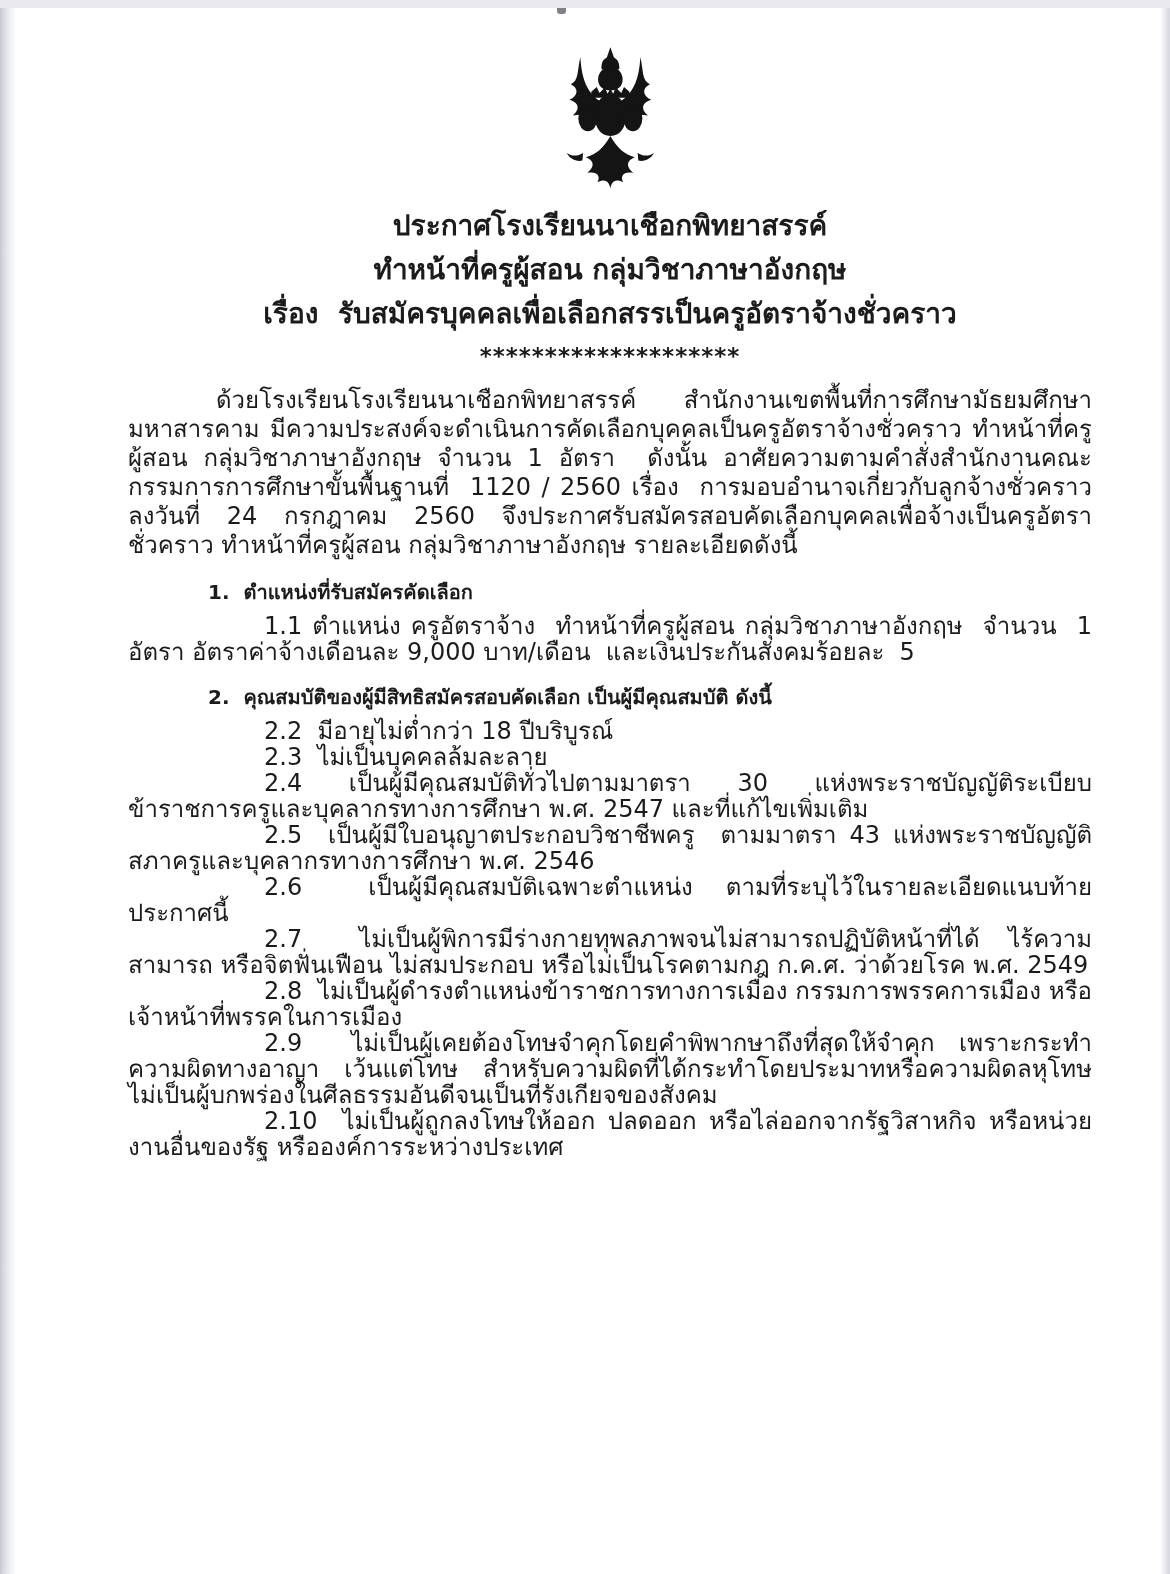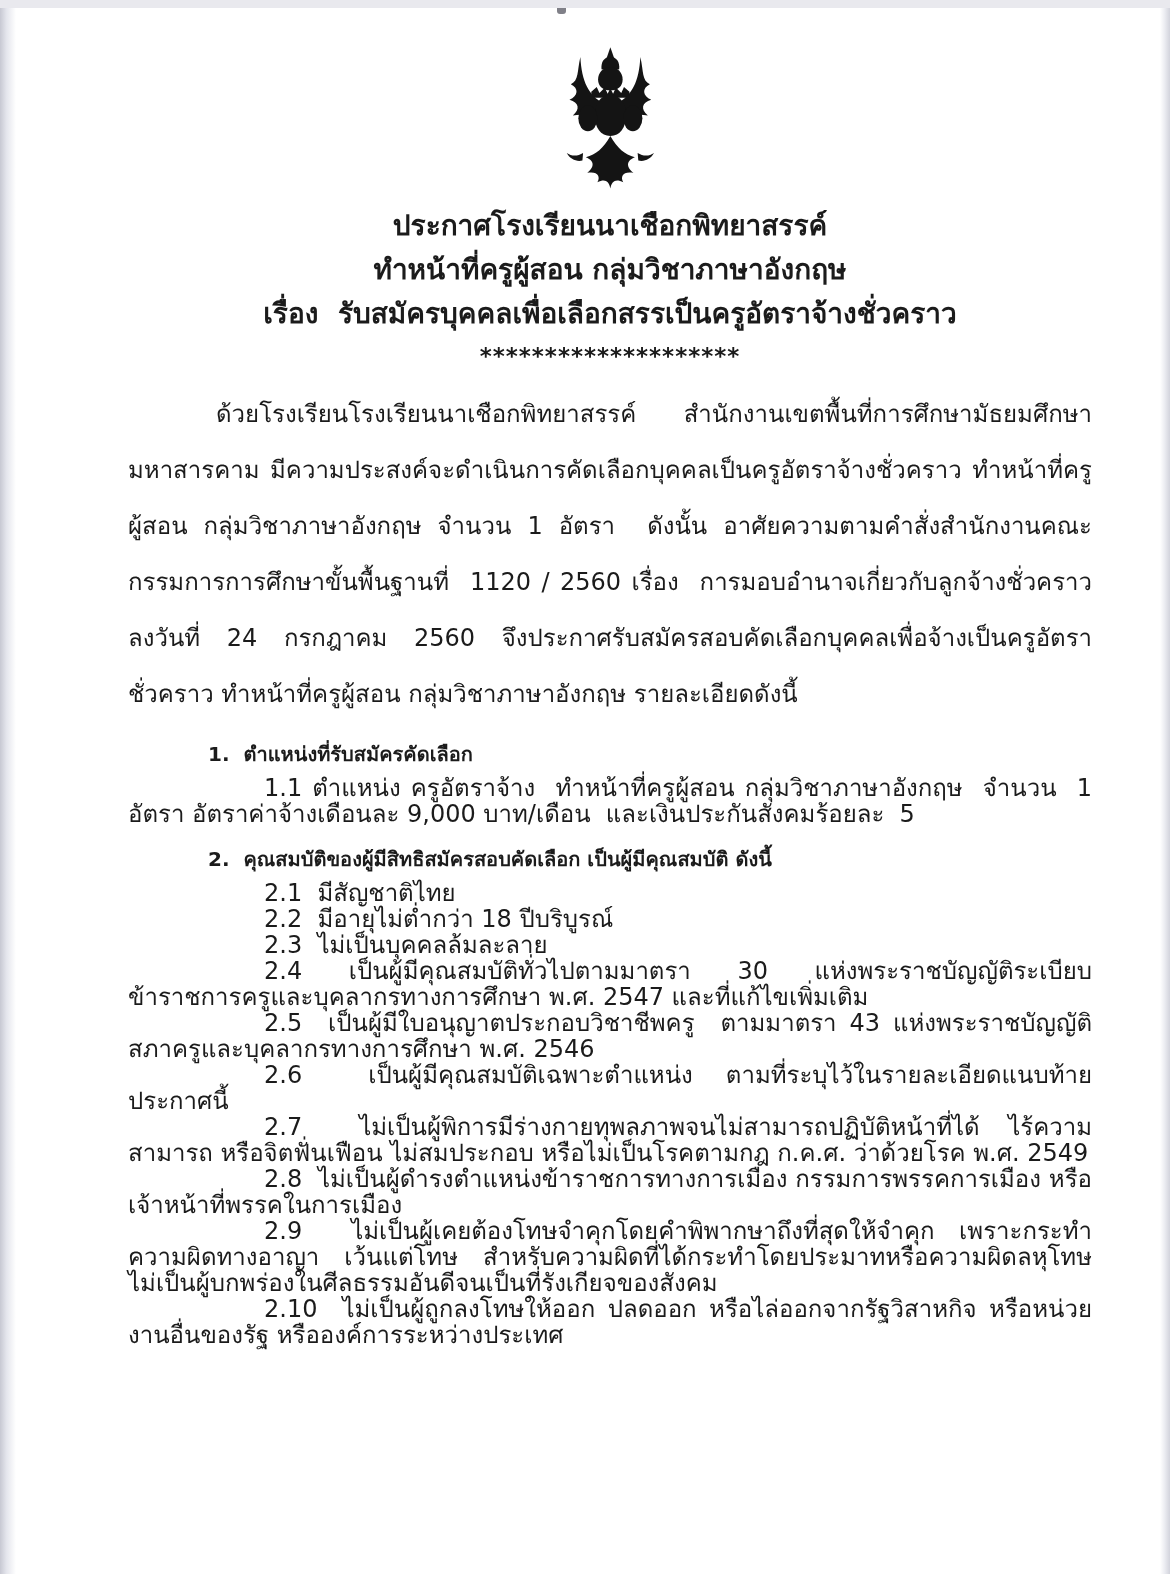--- a/index.html
+++ b/index.html
@@ -40,21 +40,21 @@
   }
   .stars {
     font-weight: bold;
     font-size: 23px;
     line-height: 40px;
     letter-spacing: 1px;
   }
   .intro {
     margin: 10px 0 0 0;
     font-size: 24px;
-    line-height: 56px;
+    line-height: 29px;
     text-indent: 88px;
     text-align: justify;
   }
   .sec-h {
     margin: 12px 0 0 0;
     padding-left: 80px;
     font-weight: bold;
     font-size: 20px;
     line-height: 41px;
   }
@@ -101,21 +101,20 @@
       <div class="t title">เรื่อง  รับสมัครบุคคลเพื่อเลือกสรรเป็นครูอัตราจ้างชั่วคราว</div>
       <div class="t stars">********************</div>
     </div>
 
     <p class="t intro">ด้วยโรงเรียนโรงเรียนนาเชือกพิทยาสรรค์  สำนักงานเขตพื้นที่การศึกษามัธยมศึกษามหาสารคาม มีความประสงค์จะดำเนินการคัดเลือกบุคคลเป็นครูอัตราจ้างชั่วคราว ทำหน้าที่ครูผู้สอน กลุ่มวิชาภาษาอังกฤษ จำนวน 1 อัตรา  ดังนั้น อาศัยความตามคำสั่งสำนักงานคณะกรรมการการศึกษาขั้นพื้นฐานที่  1120 / 2560 เรื่อง  การมอบอำนาจเกี่ยวกับลูกจ้างชั่วคราว  ลงวันที่ 24 กรกฎาคม 2560 จึงประกาศรับสมัครสอบคัดเลือกบุคคลเพื่อจ้างเป็นครูอัตราชั่วคราว ทำหน้าที่ครูผู้สอน กลุ่มวิชาภาษาอังกฤษ รายละเอียดดังนี้</p>
 
     <h3 class="t sec-h">1.  ตำแหน่งที่รับสมัครคัดเลือก</h3>
     <p class="t item">1.1 ตำแหน่ง ครูอัตราจ้าง  ทำหน้าที่ครูผู้สอน กลุ่มวิชาภาษาอังกฤษ  จำนวน  1 อัตรา อัตราค่าจ้างเดือนละ 9,000 บาท/เดือน  และเงินประกันสังคมร้อยละ  5</p>
 
     <h3 class="t sec-h">2.  คุณสมบัติของผู้มีสิทธิสมัครสอบคัดเลือก เป็นผู้มีคุณสมบัติ ดังนี้</h3>
-    <p class="t item">2.1  มีสัญชาติไทย</p>
     <p class="t item">2.2  มีอายุไม่ต่ำกว่า 18 ปีบริบูรณ์</p>
     <p class="t item">2.3  ไม่เป็นบุคคลล้มละลาย</p>
     <p class="t item">2.4  เป็นผู้มีคุณสมบัติทั่วไปตามมาตรา  30  แห่งพระราชบัญญัติระเบียบข้าราชการครูและบุคลากรทางการศึกษา พ.ศ. 2547 และที่แก้ไขเพิ่มเติม</p>
     <p class="t item">2.5  เป็นผู้มีใบอนุญาตประกอบวิชาชีพครู  ตามมาตรา 43 แห่งพระราชบัญญัติสภาครูและบุคลากรทางการศึกษา พ.ศ. 2546</p>
     <p class="t item">2.6  เป็นผู้มีคุณสมบัติเฉพาะตำแหน่ง ตามที่ระบุไว้ในรายละเอียดแนบท้ายประกาศนี้</p>
     <p class="t item">2.7  ไม่เป็นผู้พิการมีร่างกายทุพลภาพจนไม่สามารถปฏิบัติหน้าที่ได้ ไร้ความสามารถ หรือจิตฟั่นเฟือน ไม่สมประกอบ หรือไม่เป็นโรคตามกฎ ก.ค.ศ. ว่าด้วยโรค พ.ศ. 2549</p>
     <p class="t item">2.8  ไม่เป็นผู้ดำรงตำแหน่งข้าราชการทางการเมือง กรรมการพรรคการเมือง หรือเจ้าหน้าที่พรรคในการเมือง</p>
     <p class="t item">2.9  ไม่เป็นผู้เคยต้องโทษจำคุกโดยคำพิพากษาถึงที่สุดให้จำคุก เพราะกระทำความผิดทางอาญา เว้นแต่โทษ สำหรับความผิดที่ได้กระทำโดยประมาทหรือความผิดลหุโทษ ไม่เป็นผู้บกพร่องในศีลธรรมอันดีจนเป็นที่รังเกียจของสังคม</p>
     <p class="t item">2.10  ไม่เป็นผู้ถูกลงโทษให้ออก ปลดออก หรือไล่ออกจากรัฐวิสาหกิจ หรือหน่วยงานอื่นของรัฐ หรือองค์การระหว่างประเทศ</p>
 

